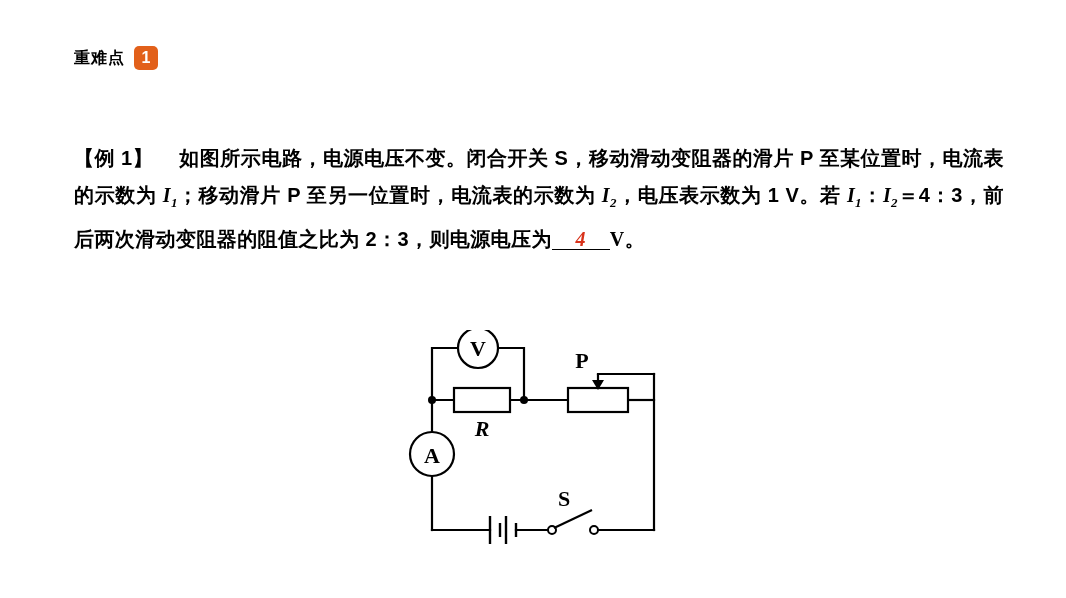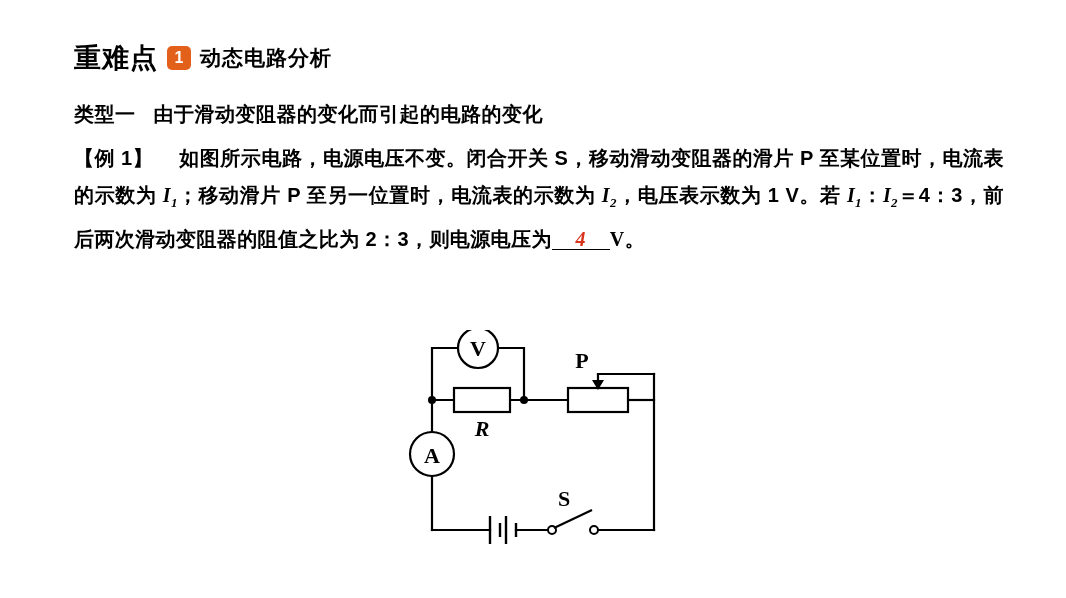--- a/index.html
+++ b/index.html
@@ -27,21 +27,21 @@
     position: absolute;
     left: 74px;
     top: 43px;
     display: flex;
     align-items: center;
     height: 30px;
   }
   .heading-label {
     font-family: "Liberation Sans", sans-serif;
     font-weight: bold;
-    font-size: 27px;
+    font-size: 16px;
     letter-spacing: 1px;
   }
   .heading-badge {
     width: 24px;
     height: 24px;
     background: #e2601a;
     border-radius: 5px;
     color: #ffffff;
     font-family: "Liberation Sans", sans-serif;
     font-weight: bold;
@@ -123,26 +123,22 @@
   svg { display: block; }
 </style>
 </head>
 <body>
 
 <div class="page">
 
   <div class="heading">
     <span class="heading-label">重难点</span>
     <span class="heading-badge">1</span>
-    <span class="heading-title">动态电路分析</span>
   </div>
 
-  <div class="subheading">
-    <span>类型一</span><span class="sub-gap"></span><span>由于滑动变阻器的变化而引起的电路的变化</span>
-  </div>
 
   <div class="body-text">
     <span>【例 1】</span><span class="lead-gap"></span><span>如图所示电路，电源电压不变。闭合开关 S，移动滑动变阻器的滑片 P 至某位置时，电流表的示数为 </span><span class="ital">I</span><span class="sub">1</span><span>；移动滑片 P 至另一位置时，电流表的示数为 </span><span class="ital">I</span><span class="sub">2</span><span>，电压表示数为 1 V。若 </span><span class="ital">I</span><span class="sub">1</span><span>：</span><span class="ital">I</span><span class="sub">2</span><span>＝4：3，前后两次滑动变阻器的阻值之比为 2：3，则电源电压为</span><span class="blank">4</span><span class="romanb">V</span><span>。</span>
   </div>
 
   <div class="figure">
     <svg width="290" height="230" viewBox="0 0 290 230" xmlns="http://www.w3.org/2000/svg">
       <g fill="none" stroke="#000000" stroke-width="2.2" stroke-linecap="square">
 
         <path d="M34 70 L34 18 L60 18"></path>

